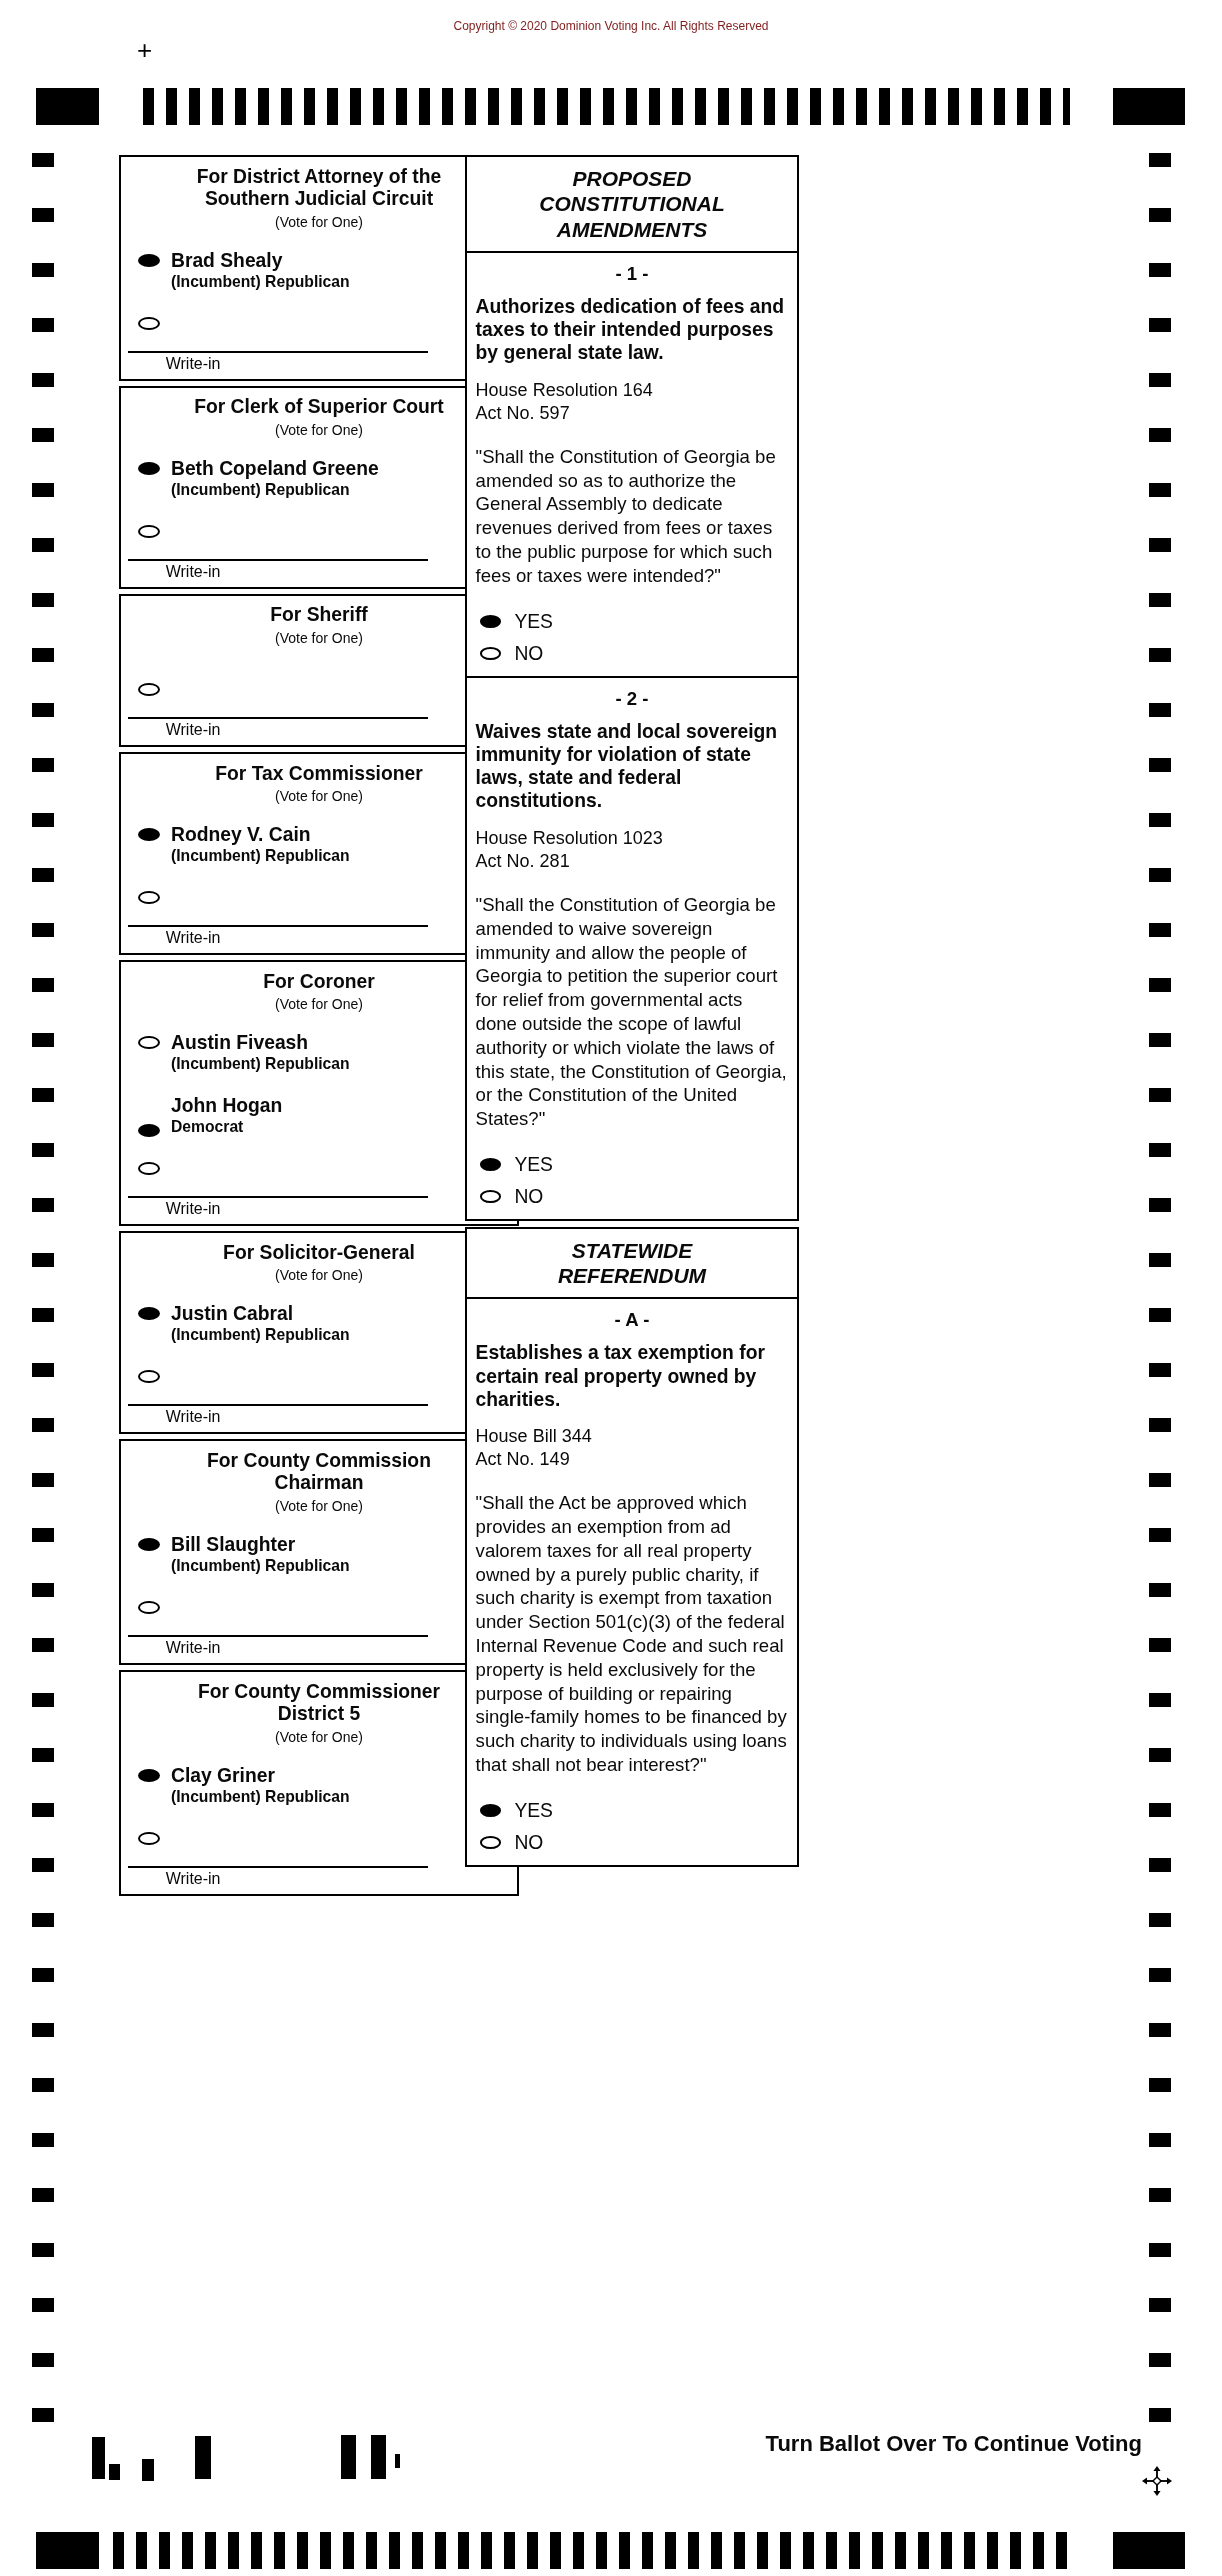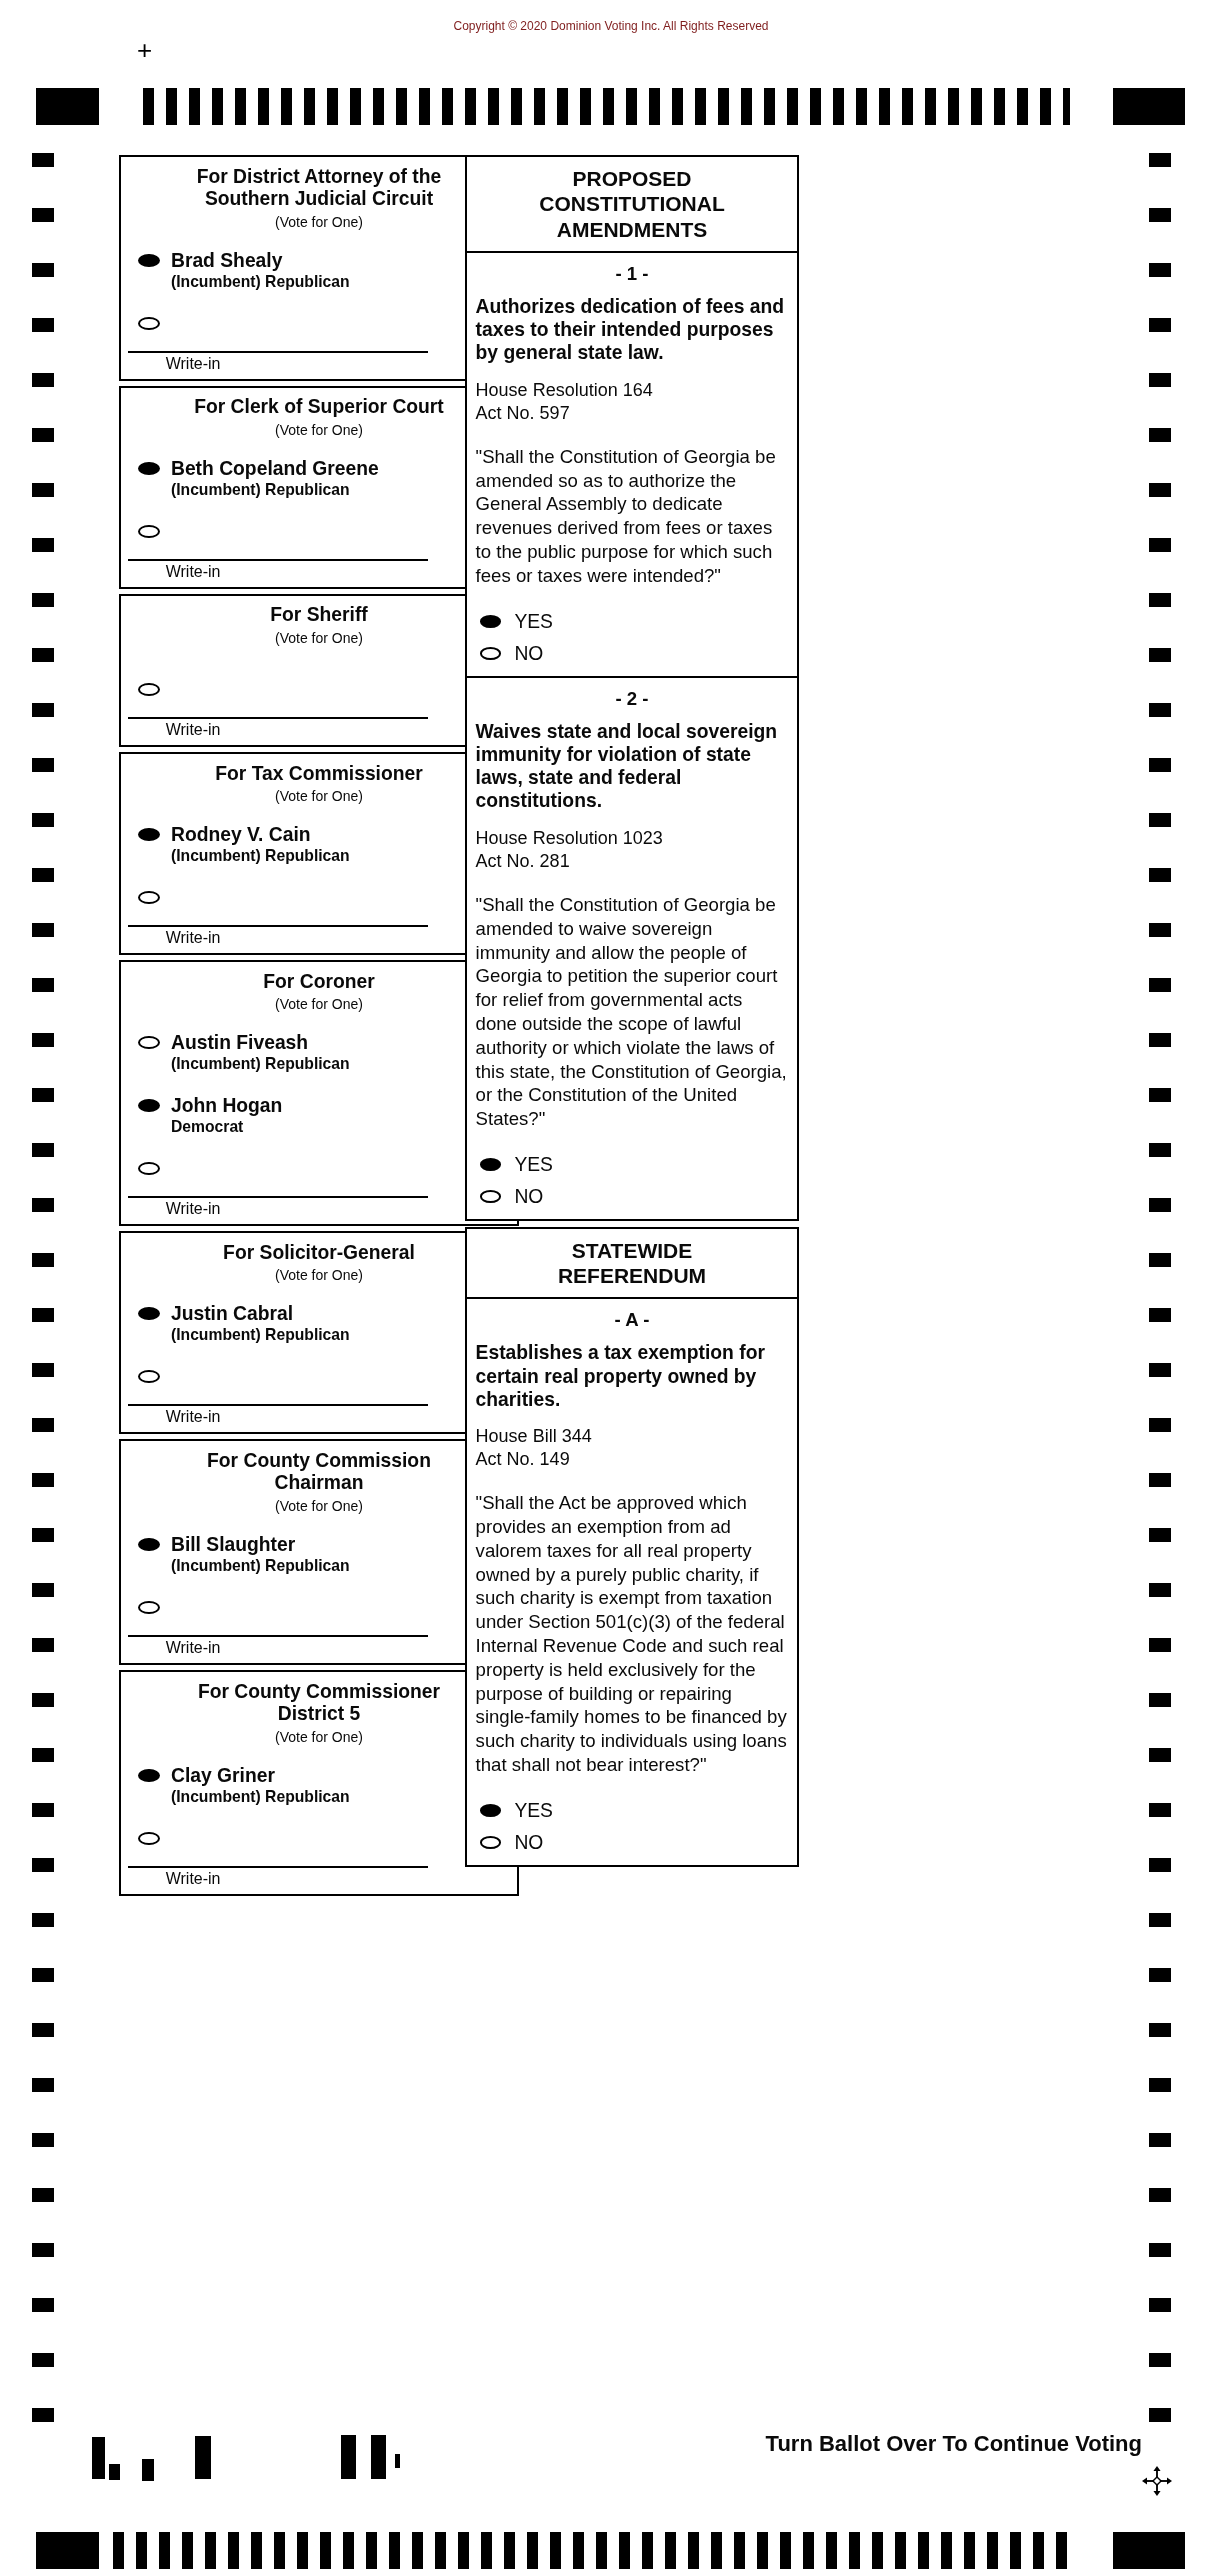--- a/index.html
+++ b/index.html
@@ -37,21 +37,21 @@
   .col-right { position:absolute; left:465px; top:155px; width:334px; }
 
   
   .contest { border:2.1px solid #000; background:#fff; margin-bottom:5px; padding:5.7px 5.7px 5.7px 5.7px; }
   .c-title {
     font-weight:bold; font-size:19.3px; line-height:1.18;
     text-align:center; white-space:pre-line; margin-top:2.9px;
   }
   .c-inst { font-size:14px; text-align:center; margin-top:2.9px; }
   .cand { display:flex; align-items:flex-start; margin:20px 0 0 11.4px; }
-  .cand + .cand { margin-top:21.5px; }
+  .cand + .cand { margin-top:21.5px;align-items:flex-end; }
   .oval {
     flex:none; display:inline-block;
     width:21.5px; height:13px;
     border:2.1px solid #000; border-radius:50%;
     background:#fff; margin-top:3.6px;
   }
   .oval.filled { background:#000; }
   .cand-text { margin-left:11.4px; }
   .cand-name { display:block; font-weight:bold; font-size:19.3px; line-height:1.1; }
   .cand-detail { display:block; font-weight:bold; font-size:15.7px; line-height:1.2; margin-top:1.4px; }
@@ -59,20 +59,21 @@
   .writein { margin-top:21.5px; }
   .wi-line { border-top:2.1px solid #000; width:78%; margin-left:1.4px; }
   .wi-label { font-weight:normal; font-size:16px; margin:2.1px 0 0 39px; }
 
   
   .m-header {
     border:2.1px solid #000; background:#fff;
     font-weight:bold; font-size:21px; line-height:1.22;
     text-align:center; white-space:pre-line;
     padding:8.6px 5.7px;
+    font-style:italic;
   }
   .ref-header { margin-top:5.7px; }
   .measure { border:2.1px solid #000; border-top:none; background:#fff; padding:4.3px 8.6px 11.4px 8.6px; }
   .m-num { font-weight:bold; font-size:18.6px; text-align:center; margin:5.7px 0 10px 0; }
   .m-summary { font-weight:bold; font-size:19.3px; line-height:1.2; }
   .m-refs { font-size:18px; line-height:1.28; margin-top:14.3px; white-space:pre-line; }
   .m-question { font-size:18.6px; line-height:1.28; margin-top:20px; }
   .choice { display:flex; align-items:center; margin:10px 0 0 4.3px; }
   .choice.first { margin-top:23px; }
   .choice .oval { margin-top:0; }

